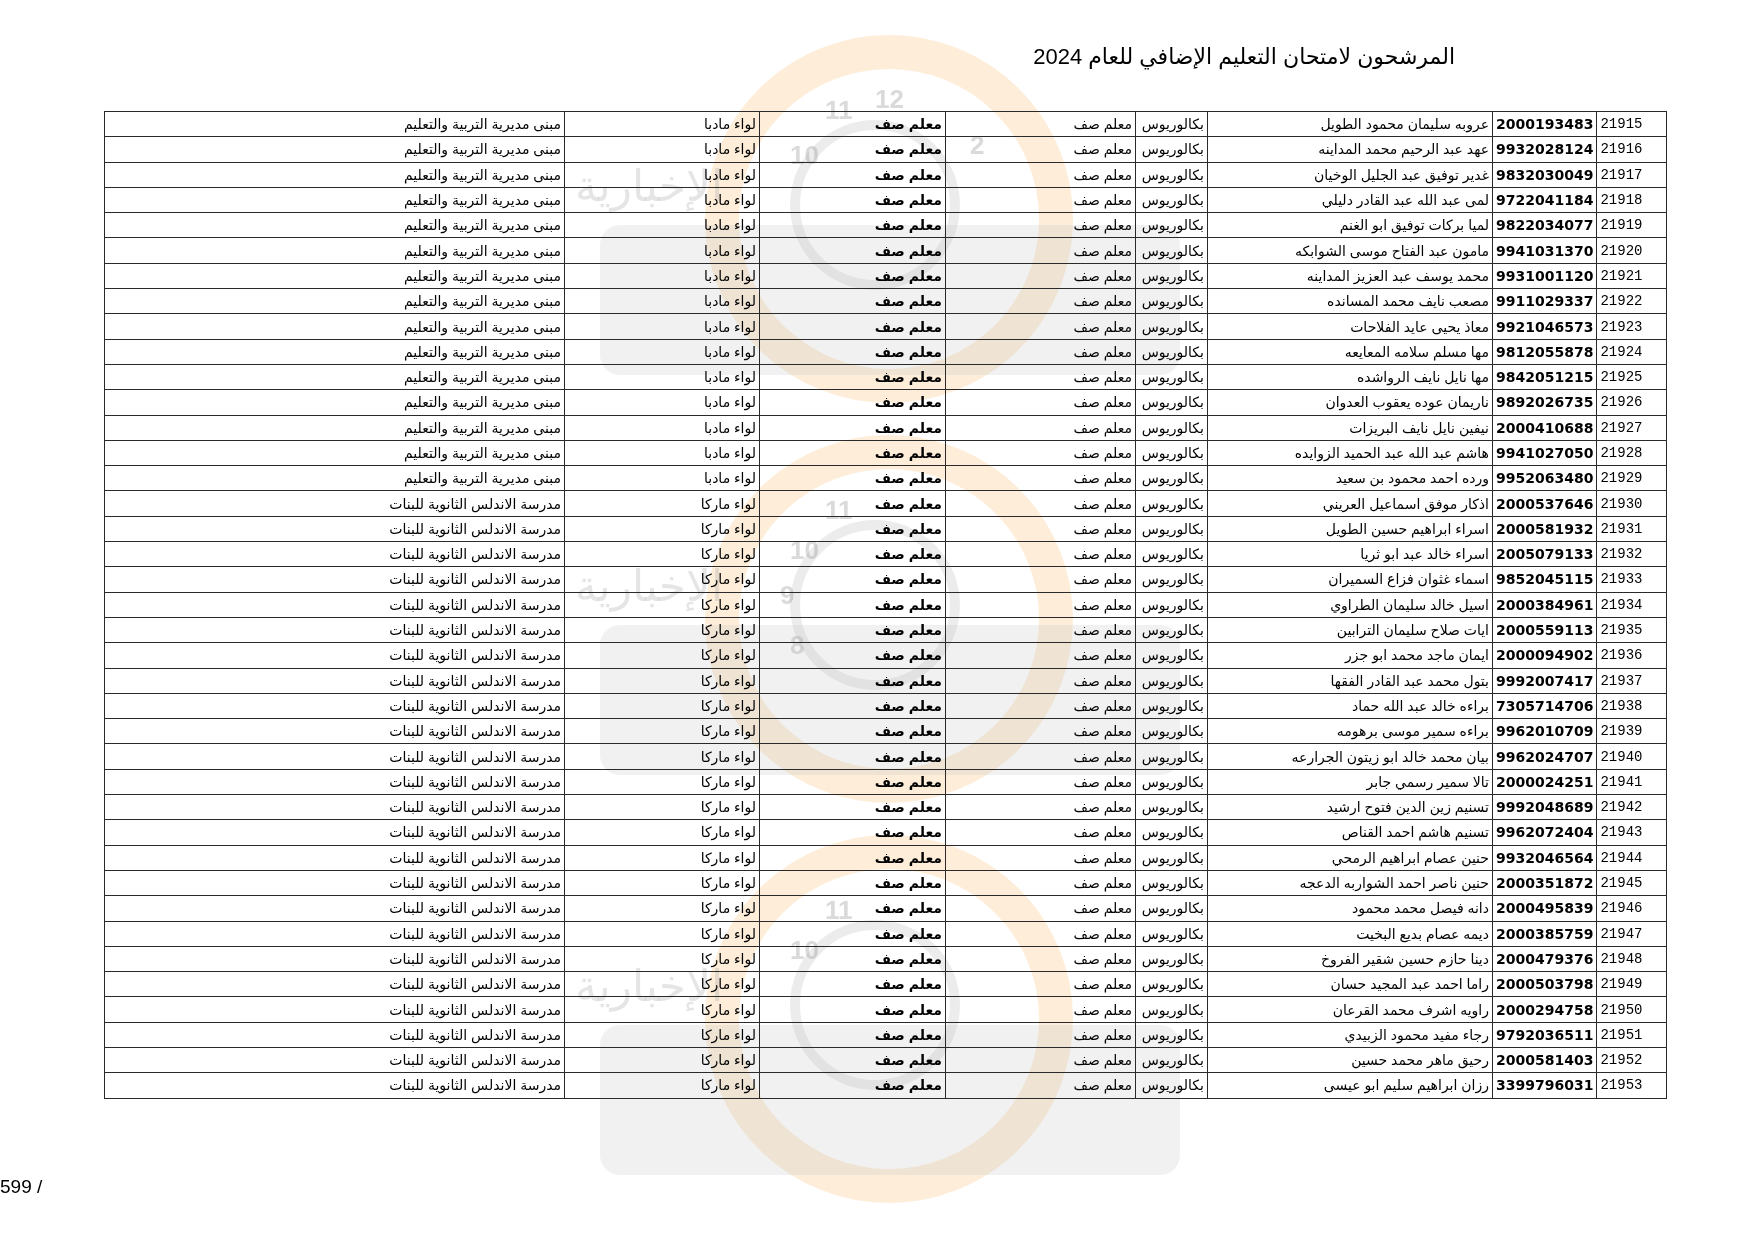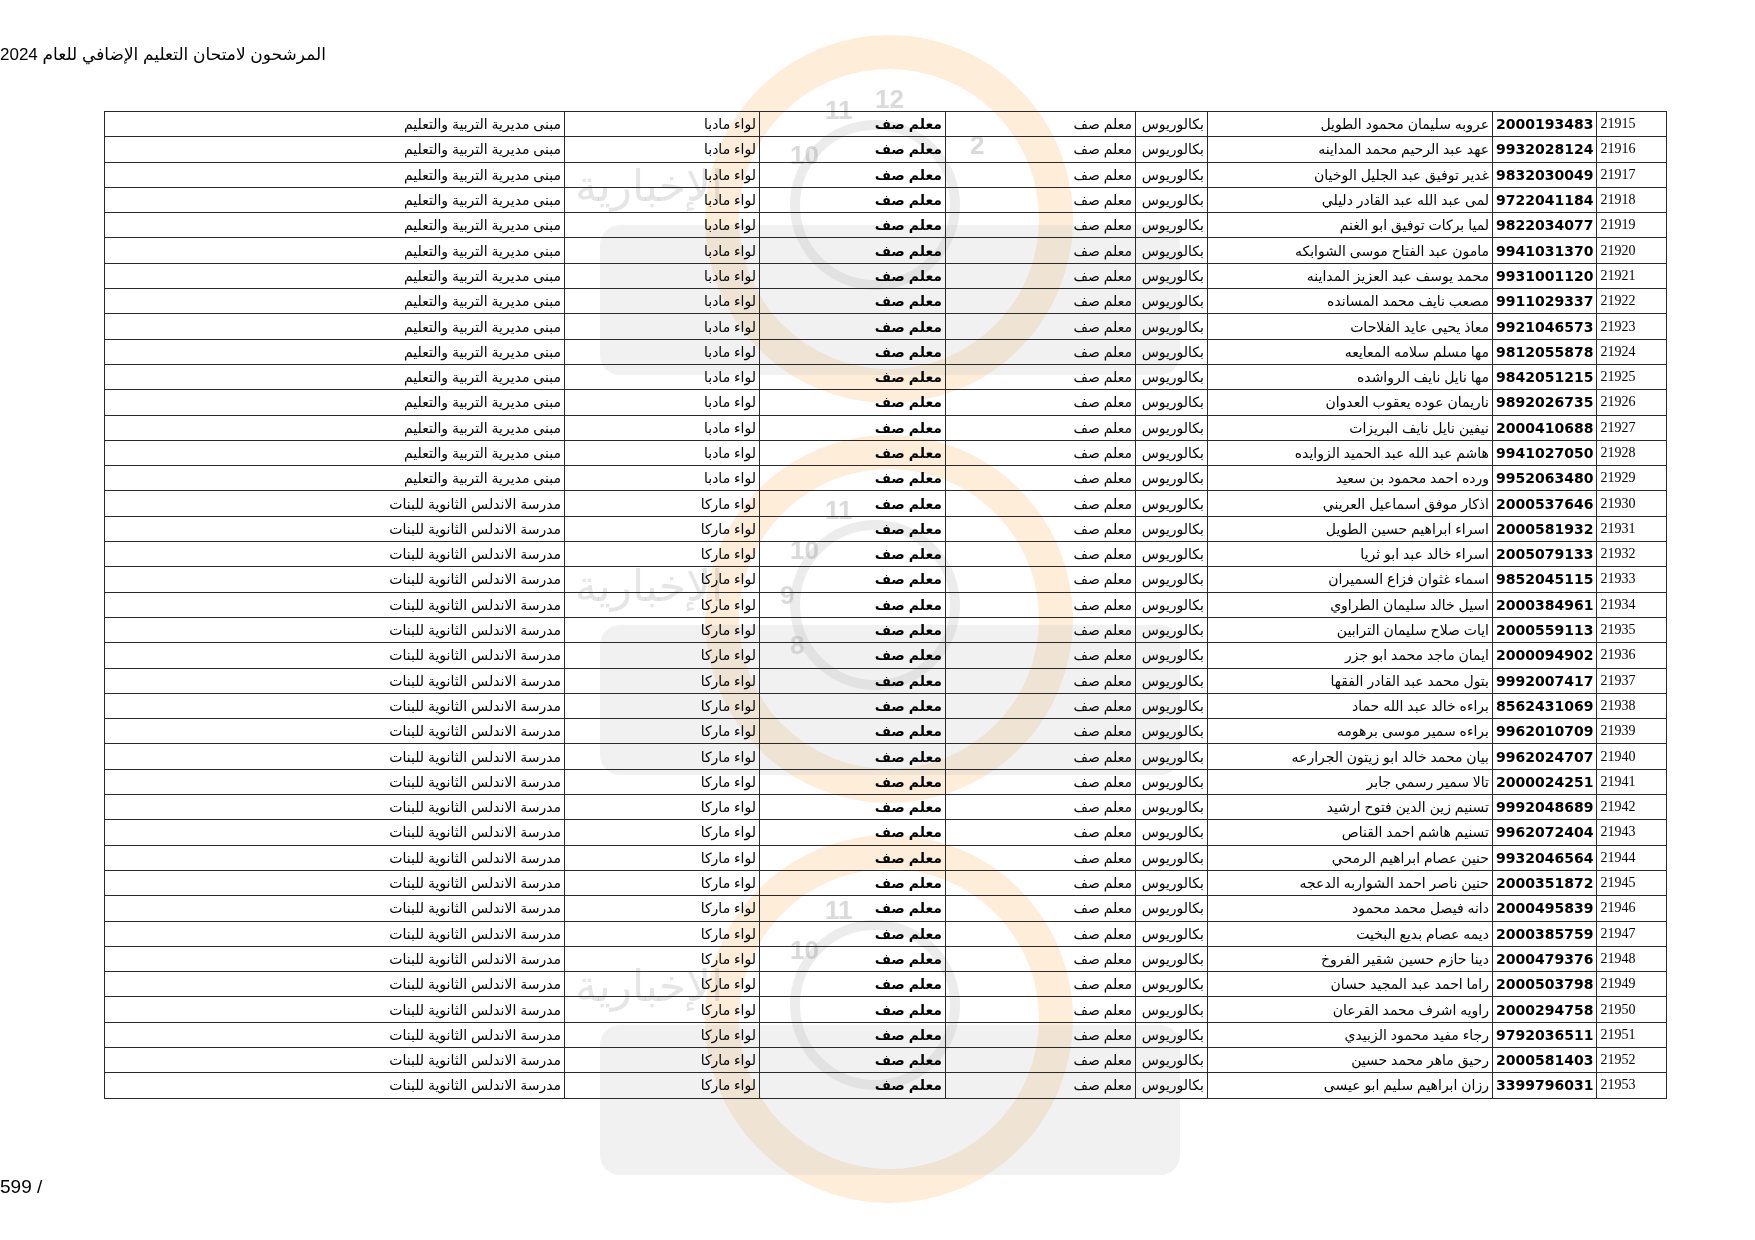--- a/index.html
+++ b/index.html
@@ -3,24 +3,24 @@
 <meta charset="utf-8">
 <style>
   html, body { margin: 0; padding: 0; background: #ffffff; }
   body { width: 1755px; height: 1240px; position: relative; overflow: hidden; font-family: "Liberation Sans", "DejaVu Sans", sans-serif; color: #000; }
   .watermark { position: absolute; pointer-events: none; z-index: 0; }
   .wm-ring { position: absolute; border-radius: 50%; border: 34px solid rgba(248, 190, 120, 0.28); }
   .wm-ring-inner { position: absolute; border-radius: 50%; border: 10px solid rgba(200,200,200,0.35); }
   .wm-num { position: absolute; font-size: 26px; color: rgba(150,150,150,0.35); font-weight: bold; }
   .wm-block { position: absolute; background: rgba(190,190,190,0.22); border-radius: 20px; }
   .wm-text { position: absolute; font-size: 44px; font-weight: normal; color: rgba(170,170,170,0.30); direction: rtl; }
-  .page-title { position: absolute; top: 44px; left: 0; width: 1455px; text-align: left; font-size: 17px; direction: rtl; z-index: 2; }
+  .page-title { position: absolute; top: 44px; left: 0; width: 1455px; text-align: right; font-size: 22px; direction: rtl; z-index: 2; }
   table.roster { position: absolute; top: 111px; left: 104px; border-collapse: collapse; table-layout: fixed; direction: rtl; z-index: 2; }
   table.roster td { border: 1.5px solid #2a2a2a; height: 24.3px; padding: 0 3px; font-size: 14px; white-space: nowrap; overflow: hidden; line-height: 24px; }
-  td.c-seq { width: 63px; text-align: left; font-family: Liberation Serif, serif; font-size: 14.5px; direction: ltr; margin-top: 24px; }
+  td.c-seq { width: 63px; text-align: left; font-family: Liberation Mono, monospace; font-size: 14.5px; direction: ltr; margin-top: 24px; }
   td.c-id { width: 89px; text-align: left; font-family: "DejaVu Sans", sans-serif; font-size: 14.5px; direction: ltr; font-weight: bold; }
   td.c-name { width: 278px; text-align: right; font-size: 15px; }
   td.c-degree { width: 65px; text-align: right; }
   td.c-class { width: 183px; text-align: right; }
   td.c-class-bold { width: 179px; text-align: right; font-weight: bold; }
   td.c-district { width: 188px; }
   td.c-building { width: 453px; text-align: right; }
   .page-num { position: absolute; top: 1176px; left: 0; width: 1755px; text-align: left; font-size: 19px; z-index: 2; }
 </style>
 </head>
@@ -286,21 +286,21 @@
         <td class="c-id">9992007417</td>
         <td class="c-name">بتول محمد عبد القادر الفقها</td>
         <td class="c-degree">بكالوريوس</td>
         <td class="c-class">معلم صف</td>
         <td class="c-class-bold">معلم صف</td>
         <td class="c-district">لواء ماركا</td>
         <td class="c-building">مدرسة الاندلس الثانوية للبنات</td>
       </tr>
       <tr>
         <td class="c-seq">21938</td>
-        <td class="c-id">8562431069</td>
+        <td class="c-id">7305714706</td>
         <td class="c-name">براءه خالد عبد الله حماد</td>
         <td class="c-degree">بكالوريوس</td>
         <td class="c-class">معلم صف</td>
         <td class="c-class-bold">معلم صف</td>
         <td class="c-district">لواء ماركا</td>
         <td class="c-building">مدرسة الاندلس الثانوية للبنات</td>
       </tr>
       <tr>
         <td class="c-seq">21939</td>
         <td class="c-id">9962010709</td>

